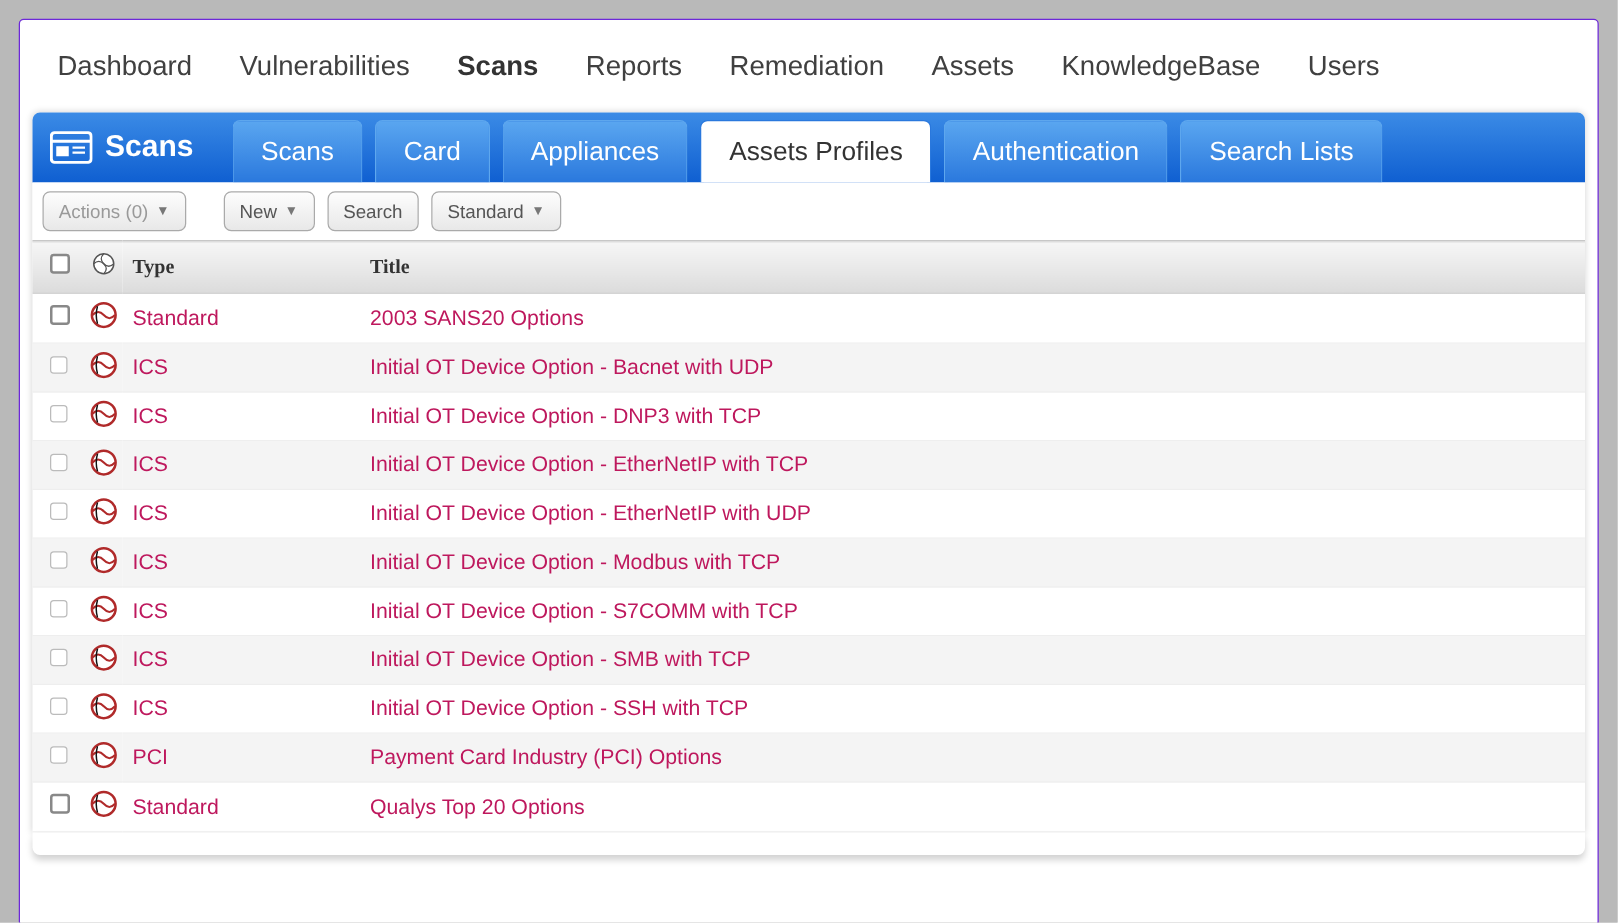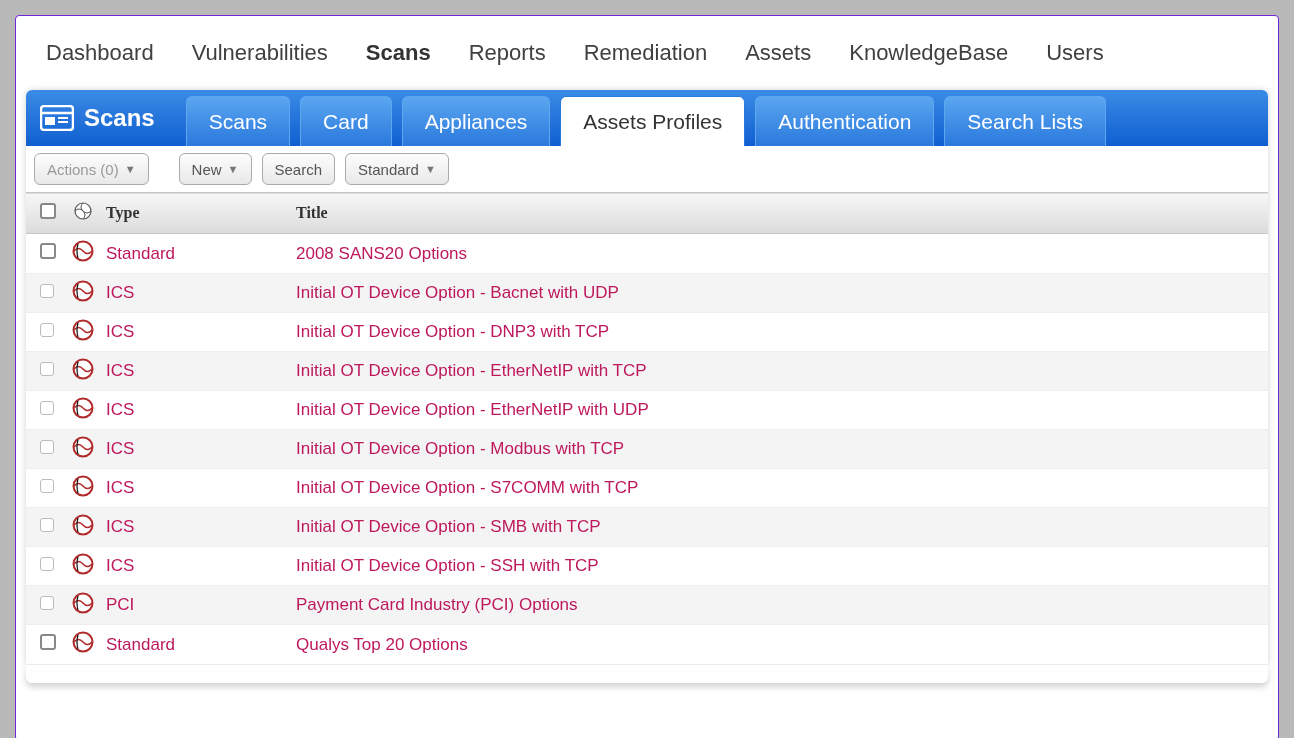--- a/index.html
+++ b/index.html
@@ -255,21 +255,21 @@
           <tr class="row">
     <td class="chk"><span class="chkbox"></span></td>
     <td class="icon"><span class="globe-cell">
                 <svg width="22" height="22" viewBox="0 0 22 22">
     <circle cx="11" cy="11" r="9.5" fill="#fff" stroke="#b02a2a" stroke-width="2"></circle>
     <path d="M2 11 Q6.5 6 11 11 Q15.5 16 20 11" stroke="#b02a2a" fill="none" stroke-width="1.6"></path>
     <path d="M6 4 Q4 11 6 18" stroke="#111" fill="none" stroke-width="1.2"></path>
   </svg>
               </span></td>
     <td class="type">Standard</td>
-    <td>2008 SANS20 Options</td>
+    <td>2003 SANS20 Options</td>
   </tr>
           <tr class="row alt">
     <td class="chk"><span class="chkbox small"></span></td>
     <td class="icon"><span class="globe-cell">
                 <svg width="22" height="22" viewBox="0 0 22 22">
     <circle cx="11" cy="11" r="9.5" fill="#fff" stroke="#b02a2a" stroke-width="2"></circle>
     <path d="M2 11 Q6.5 6 11 11 Q15.5 16 20 11" stroke="#b02a2a" fill="none" stroke-width="1.6"></path>
     <path d="M6 4 Q4 11 6 18" stroke="#111" fill="none" stroke-width="1.2"></path>
   </svg>
               </span></td>

